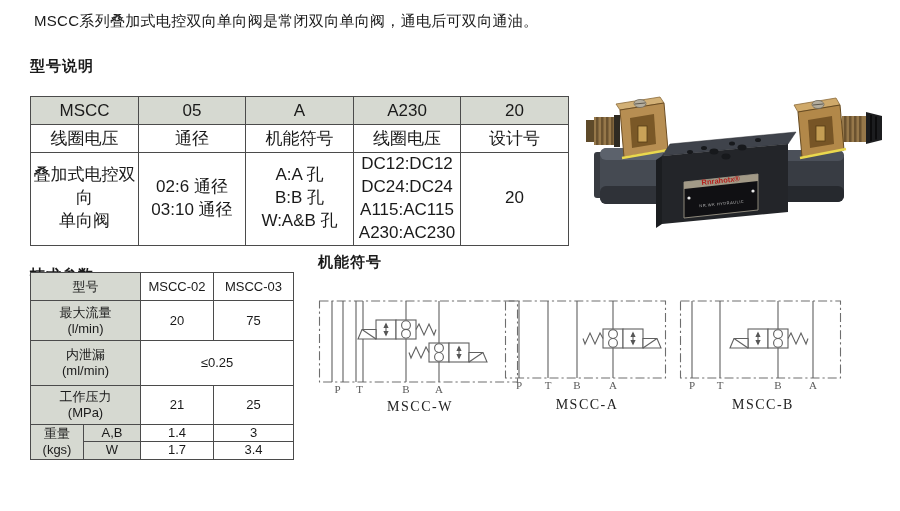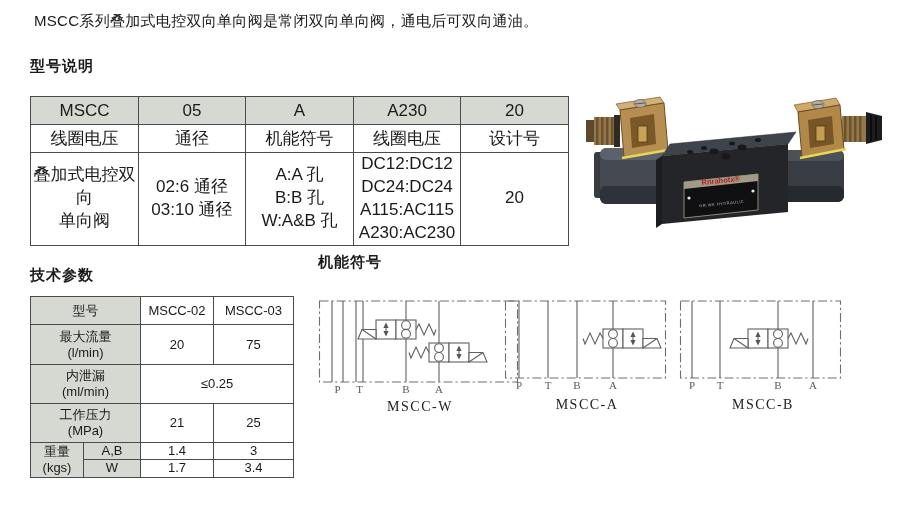--- a/index.html
+++ b/index.html
@@ -14,21 +14,21 @@
   #h-tech{left:30px;top:253px;margin-top:13px;}
   #h-sym{left:318px;top:253px;}
   table{border-collapse:collapse;table-layout:fixed;}
   td{border:1px solid #4b4b4b;text-align:center;vertical-align:middle;padding:0;}
   .hd{background:#d6d9d1;}
   .pre{white-space:pre-line;}
   .t1{left:30px;top:96px;width:538px;font-size:17px;padding-left:10px;}
   .t1 .code td{height:27px;background:#d6d9d1;}
   .t1 .lbl td{height:27px;}
   .t1 .val td{height:79px;line-height:1.35;}
-  .t2{left:30px;top:296px;width:263px;font-size:13px;}
+  .t2{left:30px;top:272px;width:263px;font-size:13px;}
   .t2 td{line-height:1.22;}
   
   .ddash{fill:none;stroke:#6e6e6e;stroke-width:1.1;stroke-dasharray:9 3 2.2 3;}
   .dln{stroke:#606060;stroke-width:1.1;fill:none;}
   .dbox{fill:#ffffff;stroke:#606060;stroke-width:1.1;}
   .dcirc{fill:#ffffff;stroke:#606060;stroke-width:1.1;}
   .dhead{fill:#565656;stroke:none;}
   .plbl{font-family:"Liberation Serif","DejaVu Serif",serif;font-size:11px;fill:#5a5a5a;}
   .cap{font-family:"Liberation Serif","DejaVu Serif",serif;font-size:14px;fill:#222;letter-spacing:1.5px;}
 </style>
@@ -175,21 +175,21 @@
     <td class="hd" colspan="2">型号</td>
     <td>MSCC-02</td>
     <td>MSCC-03</td>
   </tr>
   <tr style="height:40px">
     <td class="hd pre" colspan="2">最大流量
 (l/min)</td>
     <td>20</td>
     <td>75</td>
   </tr>
-  <tr style="height:39px">
+  <tr style="height:45px">
     <td class="hd pre" colspan="2">内泄漏
 (ml/min)</td>
     <td colspan="2">≤0.25</td>
   </tr>
   <tr style="height:39px">
     <td class="hd pre" colspan="2">工作压力
 (MPa)</td>
     <td>21</td>
     <td>25</td>
   </tr>

